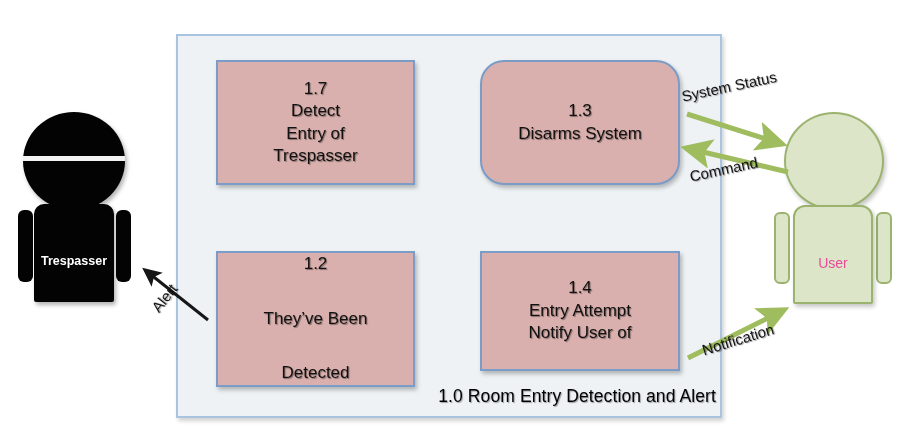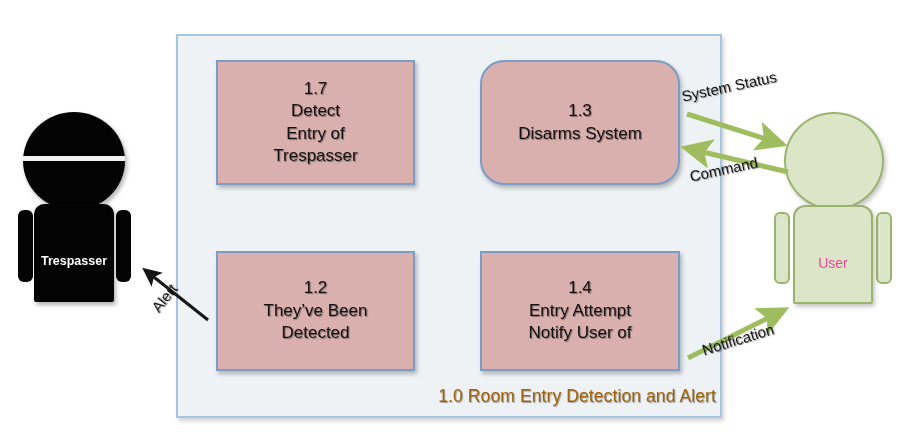--- a/index.html
+++ b/index.html
@@ -30,21 +30,21 @@
     box-sizing: border-box;
     box-shadow: 2px 3px 4px rgba(0,0,0,0.18);
   }
   .system-caption {
     position: absolute;
     left: 366px;
     top: 386px;
     width: 350px;
     text-align: right;
     font-size: 17.5px;
-    color: #a16207;
+    color: #000000;
     letter-spacing: 0.1px;
     text-shadow: 1px 1px 1px rgba(0,0,0,0.35);
     white-space: nowrap;
   }
 
   
   .process-box {
     position: absolute;
     background: #d9b0ad;
     border: 2px solid #7a9cc6;
@@ -58,21 +58,21 @@
     font-size: 17px;
     line-height: 1.32;
     text-align: center;
     text-shadow: 1px 1px 1px rgba(0,0,0,0.4);
   }
   .process-box .pb-id { display: block; }
   .process-box .pb-line { display: block; }
 
   #box-1-1 { left: 216px; top: 60px;  width: 199px; height: 125px; }
   #box-1-3 { left: 480px; top: 60px;  width: 200px; height: 125px; border-radius: 24px; }
-  #box-1-2 { left: 216px; top: 251px; width: 199px; height: 120px; }
+  #box-1-2 { left: 216px; top: 251px; width: 199px; height: 136px; gap: 32px; }
   #box-1-4 { left: 480px; top: 251px; width: 200px; height: 120px; }
 
   
   .entity { position: absolute; }
   #entity-trespasser { left: 18px; top: 112px; width: 130px; height: 190px; }
   .tr-head {
     position: absolute;
     left: 5px; top: 0;
     width: 102px; height: 98px;
     background: #030303;

